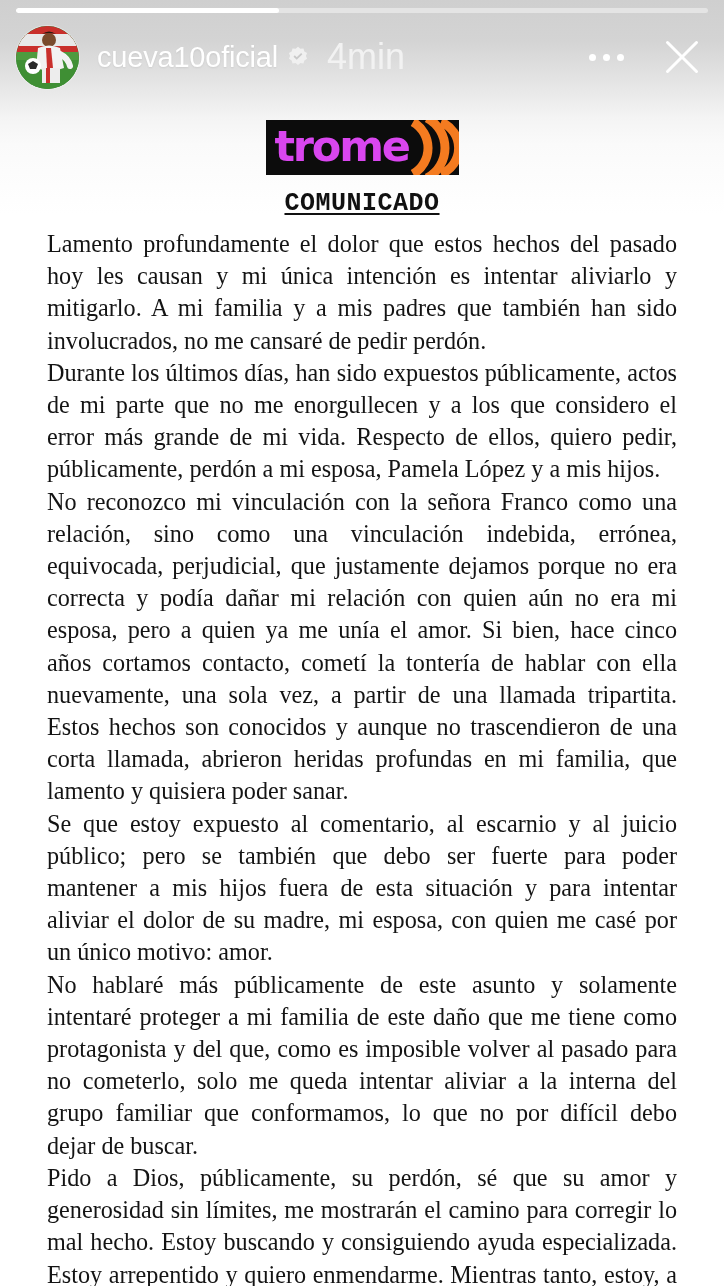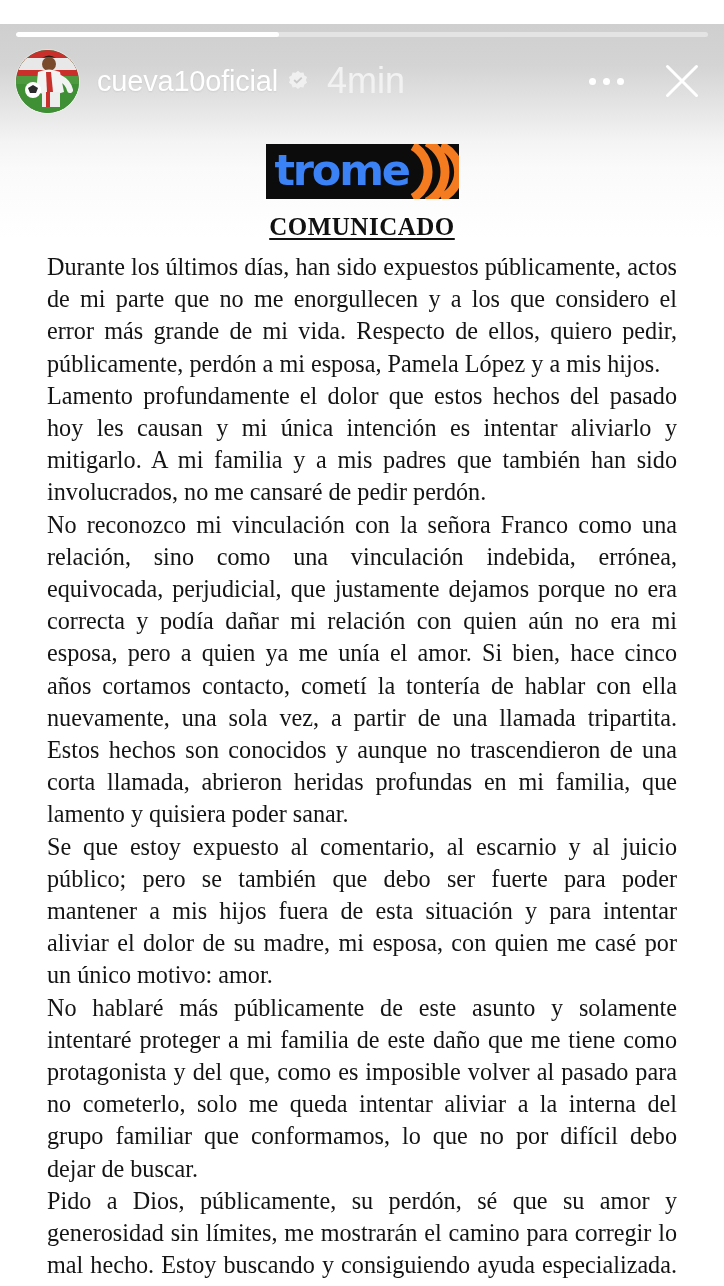--- a/index.html
+++ b/index.html
@@ -6,21 +6,20 @@
   html, body {
     width:724px; height:1286px;
     background:#ffffff;
     font-family:"Liberation Sans", sans-serif;
     overflow:hidden;
   }
   #story {
     position:relative;
     width:724px; height:1164px;
     background:#ffffff;
-    margin-top:24px;
   }
 
   
   .story-header {
     position:absolute; top:0; left:0; right:0; height:104px;
     background:linear-gradient(to bottom,#cfcfcf 0%,#d4d4d4 40%,#e4e4e4 78%,#eeeeee 100%);
     z-index:5;
   }
   .progress-track {
     position:absolute; top:8px; left:16px; right:16px; height:5px;
@@ -97,38 +96,38 @@
     padding-top:16px;
   }
   .trome-logo {
     position:relative;
     width:193px; height:55px;
     background:#0c0c0c;
     overflow:hidden;
   }
   .trome-logo .wordmark {
     position:absolute; left:9px; top:-1px;
-    color:#3b82f6;
+    color:#d946ef;
     font-family:"DejaVu Sans", sans-serif;
     font-size:43px;
     font-weight:bold;
     letter-spacing:-2.2px;
     line-height:55px;
   }
   .trome-logo .arcs {
     position:absolute; right:-6px; top:-4px;
     width:72px; height:64px;
   }
 
   .doc {
     padding:14px 30px 0 30px;
   }
   .doc-title {
     text-align:center;
-    font-family:Liberation Serif, serif;
+    font-family:Liberation Mono, monospace;
     font-size:25px;
     font-weight:bold;
     letter-spacing:0.5px;
     color:#111111;
     text-decoration:underline;
     text-underline-offset:3px;
     margin-bottom:10px;
   }
   .doc-body {
     font-family:"Liberation Serif", serif;
@@ -217,22 +216,22 @@
             <path d="M34 2 A34 34 0 0 1 34 62" stroke-width="9"></path>
             <path d="M48 6 A28 28 0 0 1 48 58" stroke-width="9"></path>
           </g>
         </svg>
       </div>
     </div>
 
     <div class="doc">
       <div class="doc-title">COMUNICADO</div>
       <div class="doc-body" id="doc-body">
+          <p>Lamento profundamente el dolor que estos hechos del pasado hoy les causan y mi única intención es intentar aliviarlo y mitigarlo. A mi familia y a mis padres que también han sido involucrados, no me cansaré de pedir perdón.</p>
           <p>Durante los últimos días, han sido expuestos públicamente, actos de mi parte que no me enorgullecen y a los que considero el error más grande de mi vida. Respecto de ellos, quiero pedir, públicamente, perdón a mi esposa, Pamela López y a mis hijos.</p>
-          <p>Lamento profundamente el dolor que estos hechos del pasado hoy les causan y mi única intención es intentar aliviarlo y mitigarlo. A mi familia y a mis padres que también han sido involucrados, no me cansaré de pedir perdón.</p>
           <p>No reconozco mi vinculación con la señora Franco como una relación, sino como una vinculación indebida, errónea, equivocada, perjudicial, que justamente dejamos porque no era correcta y podía dañar mi relación con quien aún no era mi esposa, pero a quien ya me unía el amor. Si bien, hace cinco años cortamos contacto, cometí la tontería de hablar con ella nuevamente, una sola vez, a partir de una llamada tripartita. Estos hechos son conocidos y aunque no trascendieron de una corta llamada, abrieron heridas profundas en mi familia, que lamento y quisiera poder sanar.</p>
           <p>Se que estoy expuesto al comentario, al escarnio y al juicio público; pero se también que debo ser fuerte para poder mantener a mis hijos fuera de esta situación y para intentar aliviar el dolor de su madre, mi esposa, con quien me casé por un único motivo: amor.</p>
           <p>No hablaré más públicamente de este asunto y solamente intentaré proteger a mi familia de este daño que me tiene como protagonista y del que, como es imposible volver al pasado para no cometerlo, solo me queda intentar aliviar a la interna del grupo familiar que conformamos, lo que no por difícil debo dejar de buscar.</p>
           <p>Pido a Dios, públicamente, su perdón, sé que su amor y generosidad sin límites, me mostrarán el camino para corregir lo mal hecho. Estoy buscando y consiguiendo ayuda especializada. Estoy arrepentido y quiero enmendarme. Mientras tanto, estoy, a la vez recorriendo el camino que debo andar, para volver a ser quien puedo ser: alguien mejor de quien fui.</p>
         </div>
 
     </div>
 
   </div>
 </div>

